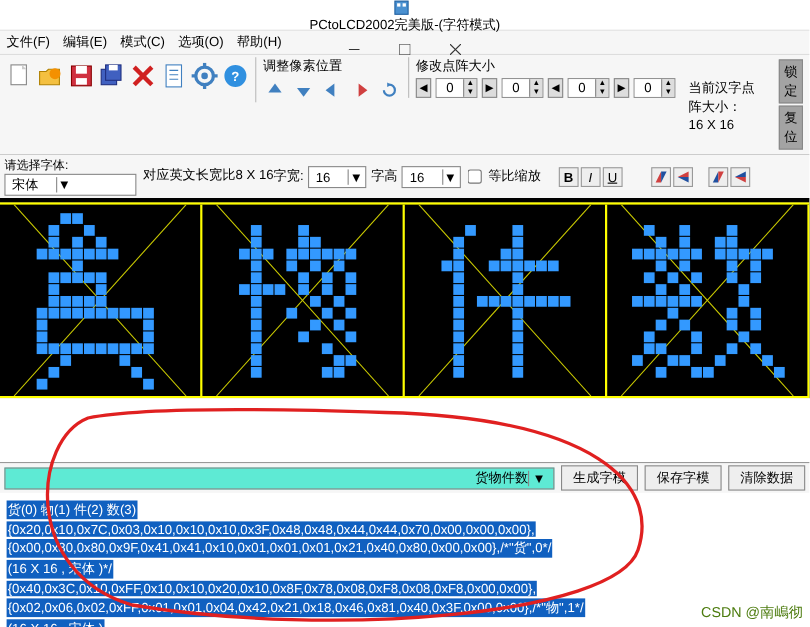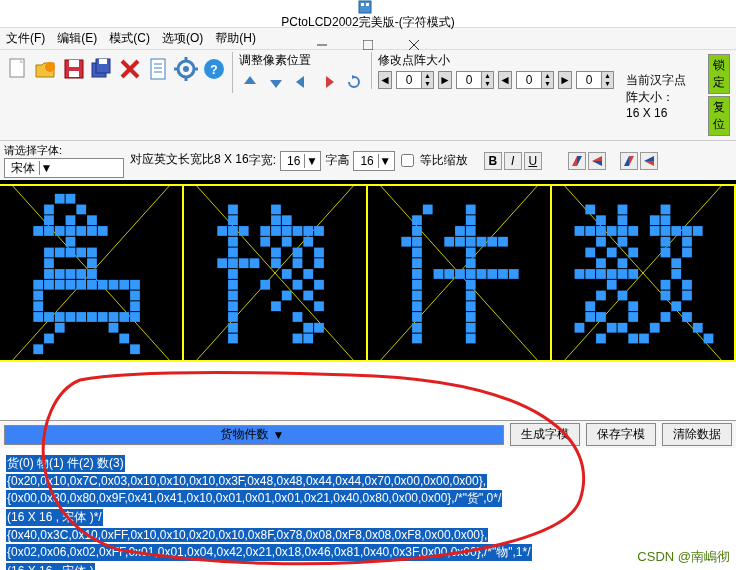--- a/index.html
+++ b/index.html
@@ -13,33 +13,33 @@
 .menubar span { cursor: default; }
 .toolbar { display: flex; align-items: flex-start; padding: 2px 4px; background: #f6f6f6; border-bottom: 1px solid #ccc; }
 .toolbtn { width: 32px; height: 32px; margin: 1px; display: flex; align-items: center; justify-content: center; border: 1px solid transparent; }
 .toolgroup { display: flex; flex-direction: column; border-left: 1px solid #bbb; padding: 0 6px; }
 .toolgroup-label { font-size: 12px; margin-bottom: 2px; }
 .toolgroup-row { display: flex; align-items: center; gap: 4px; }
 .spinbox { display: inline-flex; align-items: center; border: 1px solid #888; height: 18px; }
 .spinbox input { width: 24px; border: none; text-align: center; height: 16px; outline: none; }
 .spinbtns { display: flex; flex-direction: column; }
 .spinbtns div { width: 12px; height: 8px; font-size: 7px; line-height: 7px; text-align: center; background: #ddd; border-left: 1px solid #888; }
-.lockbtn { border: 1px solid #888; padding: 2px 4px; background: #84cc16; margin-left: 4px; }
+.lockbtn { border: 1px solid #888; padding: 2px 4px; background: #a3a3a3; margin-left: 4px; }
 .row2 { display: flex; align-items: center; gap: 6px; padding: 2px 4px; background: #f6f6f6; border-bottom: 4px solid #000000; }
-.combo { border: 1px solid #888; height: 20px; display: inline-flex; align-items: center; padding: 0 2px; background: #fff; }
+.combo { border: 1px solid #888; height: 20px; display: inline-flex; align-items: center; padding: 0 2px; background: #fff; gap: 12px; }
 .combo span.val { padding: 0 4px; }
 .combo .drop { width: 14px; text-align: center; border-left: 1px solid #888; }
 .canvas { background: #000; height: 178px; display: flex; border-top: 2px solid #ff0; border-bottom: 2px solid #ff0; }
 .cell { flex: 1; border-right: 2px solid #ff0; position: relative; }
 .cell svg { width: 100%; height: 100%; }
 .diag { stroke: #cc0; stroke-width: 1; }
 .pixel { fill: #39f; }
 .midgap { height: 58px; background: #fff; }
 .bottombar { display: flex; align-items: center; gap: 6px; padding: 2px 4px; border-top: 1px solid #999; background: #f6f6f6; }
-.textfield { flex: 1; border: 1px solid #888; height: 20px; padding: 0 4px; background: #3b82f6; display:flex;align-items:center;justify-content:center; }
+.textfield { flex: 1; border: 1px solid #888; height: 20px; padding: 0 4px; background: #5eead4; display:flex;align-items:center;justify-content:flex-end; }
 .btn { border: 1px solid #888; padding: 2px 10px; background: #eee; }
 .output { padding: 6px; font-family: monospace; font-size: 11px; color: #fff; }
 .output .line { display: inline-block; white-space: pre; }
 .hl { background: #1060c0; padding: 0 1px; margin: 1px 0; display: inline-block; }
 .watermark { position: absolute; right: 6px; bottom: 4px; color: #4d7c0f; font-size: 13px; }
 .redcircle { position: absolute; pointer-events: none; }
 .smallicon { width: 18px; height: 18px; display:flex; align-items:center; justify-content:center; border:1px solid #999; background:#eee; }
 .arrowbtn { width:14px;height:18px;display:flex;align-items:center;justify-content:center;background:#ddd;border:1px solid #888; }
 .adjust-icon { width:22px;height:22px;display:flex;align-items:center;justify-content:center; }
 </style>

